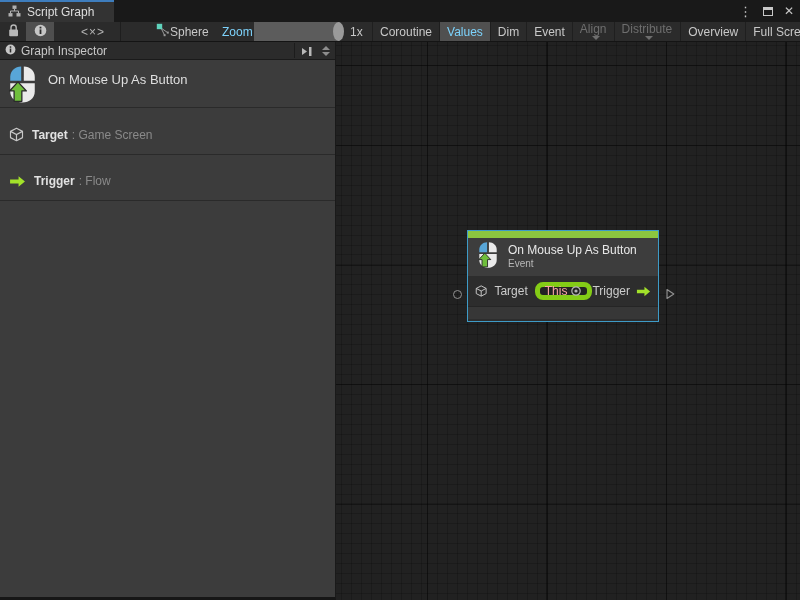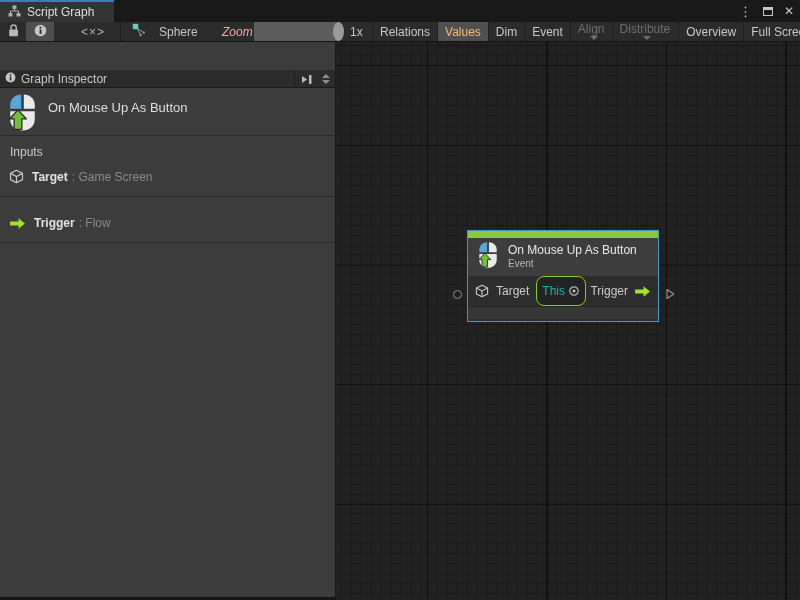--- a/index.html
+++ b/index.html
@@ -19,40 +19,40 @@
   .close-x { font-size:12px; line-height:1; }
 
   
   .toolbar { position:absolute; left:0; top:22px; width:800px; height:20px; background:#2B2B2B;
              border-bottom:1px solid #141414; font-size:12px; color:#C8C8C8; }
   .toolbar > div { position:absolute; top:0; height:19px; display:flex; align-items:center; }
   .lock-btn  { left:0;  width:26px; justify-content:center; }
   .info-btn  { left:26px; width:28px; justify-content:center; background:#4F4F4F; }
   .code-btn  { left:66px; width:54px; justify-content:center; color:#B4B4B4; letter-spacing:1px; }
   .tb-sep    { left:120px; width:1px; background:#1E1E1E; height:19px; }
-  .sphere-ind{ left:128px; gap:13px; padding:0 4px; }
-  .zoom-label{ left:222px; color:#fca5a5;font-style:italic; }
+  .sphere-ind{ left:152px; gap:0; padding:0 4px; }
+  .zoom-label{ left:222px; color:#7dd3fc; }
   .slider-track { left:254px; top:9px; width:86px; height:2px; background:#5C5C5C; }
   .slider-handle{ left:333px; top:4px; width:11px; height:11px; border-radius:50%; background:#9A9A9A; }
   .zoom-value{ left:350px; color:#C8C8C8; }
   .tb-buttons{ left:372px; right:0; display:flex; }
   .tb-btn { padding:0 7px; display:flex; align-items:center; border-left:1px solid #1F1F1F;
             height:19px; white-space:nowrap; }
-  .tb-btn.active { background:#505050; color:#fdba74; }
+  .tb-btn.active { background:#505050; color:#7dd3fc; }
   .tb-btn.disabled { color:#6E6E6E;flex-direction:column; }
   .tb-btn.gap { margin-left:1px; }
   .caret { width:0; height:0; border-left:4px solid transparent; border-right:4px solid transparent;
            border-top:4px solid #6E6E6E; margin-left:5px; }
 
   
   .panel { position:absolute; left:0; top:42px; width:336px; height:558px; background:#3C3C3C;
            border-bottom:3px solid #161616; border-right:1px solid #1A1A1A; }
   .panel-header { height:18px; background:#2B2B2B; border-bottom:1px solid #1A1A1A; position:relative;
                   display:flex; align-items:center; gap:5px; padding-left:5px;
-                  color:#C8C8C8; font-size:12px;margin-top:28px; }
+                  color:#C8C8C8; font-size:12px; }
   .ph-sep { position:absolute; right:40px; top:1px; bottom:1px; width:1px; background:#1C1C1C; }
   .dock-btn { position:absolute; right:19px; top:2px; width:18px; height:14px;
               display:flex; align-items:center; justify-content:center; }
   .spinner { position:absolute; right:2px; top:1px; width:14px; height:16px; display:flex;
              flex-direction:column; align-items:center; justify-content:space-between; padding:3px 0; }
   .tri-up   { width:0; height:0; border-left:4px solid transparent; border-right:4px solid transparent;
               border-bottom:4px solid #8E8E8E; }
   .tri-down { width:0; height:0; border-left:4px solid transparent; border-right:4px solid transparent;
               border-top:4px solid #8E8E8E; }
 
@@ -88,22 +88,22 @@
   .node-accent { height:7px; background:#8CC63F; }
   .node-head { height:38px; background:#3D3D3D; display:flex; align-items:center;
                padding:0 9px; gap:9px; }
   .node-titles { display:flex; flex-direction:column; line-height:1.25; }
   .node-title { font-size:12px; color:#E8E8E8; white-space:nowrap; }
   .node-sub { font-size:10px; color:#B8B8B8; }
   .node-body { height:30px; display:flex; align-items:center; padding:0 7px;
                font-size:12px; color:#CCCCCC; background:#2D2D2D; }
   .node-body .lbl { margin-left:7px; }
   .this-pill { display:inline-flex; align-items:center; gap:3px; margin-left:7px;
-               height:30px; padding:0 5px; background:#232323; border:1px solid #84cc16;
-               border-radius:8px; color:#14b8a6; }
+               height:18px; padding:0 5px; background:#232323; border:5px solid #84cc16;
+               border-radius:8px; color:#fca5a5; }
   .node-body .out { margin-left:auto; }
   .node-body .flow-arrow { margin-left:6px; }
   .node-foot { height:13px; background:#373737; border-top:1px solid #252525; }
   .port-in  { position:absolute; left:-15px; top:59px; width:9px; height:9px;
               border:1px solid #909090; border-radius:50%; }
   .port-out { position:absolute; right:-17px; top:57px; width:9px; height:12px; }
 </style>
 </head>
 <body>
 
@@ -179,21 +179,21 @@
       </span>
       <span>Sphere</span>
     </div>
     <div class="zoom-label">Zoom</div>
     <div class="slider-track"></div>
     <div class="slider-handle"></div>
     <div class="zoom-value">1x</div>
 
     <div class="tb-buttons">
       <div class="tb-btn">
-        <span>Relations</span>
+        <span>Coroutine</span>
       </div>
       <div class="tb-btn active">
         <span>Values</span>
       </div>
       <div class="tb-btn">
         <span>Dim</span>
       </div>
       <div class="tb-btn">
         <span>Event</span>
       </div>
@@ -243,21 +243,20 @@
       <span class="unit-icon">
         <svg width="31" height="39" viewBox="0 0 24 30">
             <use href="#mouse-def"></use>
           </svg>
       </span>
       <span class="unit-title">On Mouse Up As Button</span>
     </div>
 
 
     <div class="port-section">
-      <div class="sec-title">Inputs</div>
       <div class="port-row">
         <svg width="15" height="15" viewBox="0 0 14 14">
             <use href="#cube-def"></use>
           </svg>
         <span class="port-name">Target</span>
         <span class="port-type">: Game Screen</span>
       </div>
     </div>
 
     <div class="port-section">

